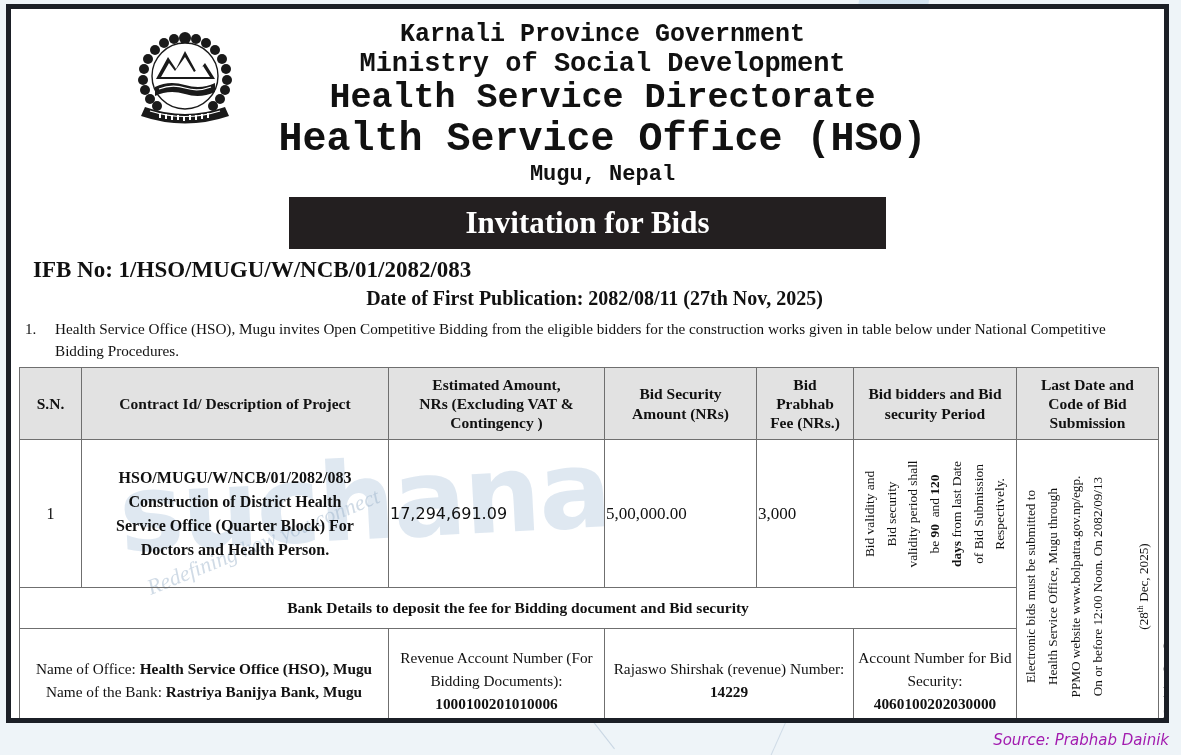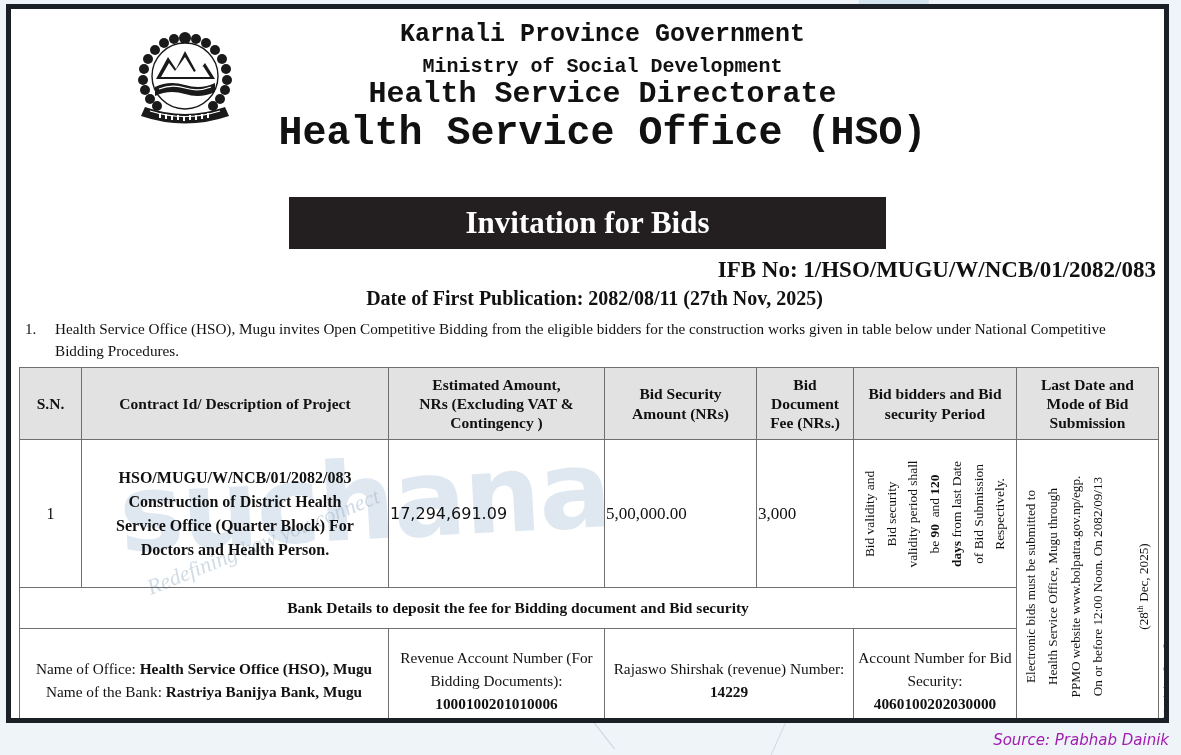--- a/index.html
+++ b/index.html
@@ -76,35 +76,35 @@
     position: absolute; left: 112px; top: 14px;
     width: 108px; height: 108px;
   }
   .org-lines {
     text-align: center;
     padding-top: 6px;
     padding-left: 30px;
   }
   .org-lines div { font-weight: 700; color: #111; line-height: 1.12; font-family: Liberation Mono, monospace; }
   .l1 { font-size: 25px; }
-  .l2 { font-size: 20px; margin-top: 7px; }
-  .l3 { font-size: 30px; }
+  .l2 { font-size: 27px; }
+  .l3 { font-size: 35px; }
   .l4 { font-size: 40px; }
   .l5 { font-size: 22px; }
 
   .banner {
     width: 597px; height: 52px;
     margin: 4px auto 8px auto;
     background: #231f20;
     color: #ffffff;
     display: flex; align-items: center; justify-content: center;
     font-size: 31px; font-weight: 700;
   }
   .ifb-no {
-    text-align: right; font-size: 23px; font-weight: 700;
+    text-align: left; font-size: 23px; font-weight: 700;
     color: #111; margin-top: 2px; padding-left: 14px;
   }
   .pub-date {
     text-align: center; font-size: 20px; font-weight: 700;
     color: #111; margin-top: 4px; padding-left: 14px;
   }
 
   
   .intro {
     display: flex;
@@ -266,20 +266,21 @@
               </g>
             </g>
           </svg>
         </div>
 
         <div class="org-lines">
           <div class="l1">Karnali Province Government</div>
           <div class="l2">Ministry of Social Development</div>
           <div class="l3">Health Service Directorate</div>
           <div class="l4">Health Service Office (HSO)</div>
+          <div class="l5">Mugu, Nepal</div>
         </div>
       </div>
 
       <div class="banner">Invitation for Bids</div>
       <div class="ifb-no">IFB No: 1/HSO/MUGU/W/NCB/01/2082/083</div>
       <div class="pub-date">Date of First Publication: 2082/08/11 (27th Nov, 2025)</div>
 
       <div class="intro">
         <div class="intro-num">1.</div>
         <div class="intro-txt">Health Service Office (HSO), Mugu invites Open Competitive Bidding from the eligible bidders for the construction works given in table below under National Competitive Bidding Procedures.</div>
@@ -303,30 +304,30 @@
               <span>Estimated Amount,</span><br>
               <span>NRs (Excluding VAT &amp;</span><br>
               <span>Contingency )</span>
             </th>
             <th>
               <span>Bid Security</span><br>
               <span>Amount (NRs)</span>
             </th>
             <th>
               <span>Bid</span><br>
-              <span>Document</span><br>
+              <span>Prabhab</span><br>
               <span>Fee (NRs.)</span>
             </th>
             <th>
               <span>Bid bidders and   Bid</span><br>
               <span>security Period</span>
             </th>
             <th>
               <span>Last Date and</span><br>
-              <span>Mode of Bid</span><br>
+              <span>Code of Bid</span><br>
               <span>Submission</span>
             </th>
           </tr>
         </thead>
         <tbody>
           <tr>
             <td class="sn">1</td>
             <td class="desc">
               <span>HSO/MUGU/W/NCB/01/2082/083</span><br>
               <span>Construction of District Health</span><br>

